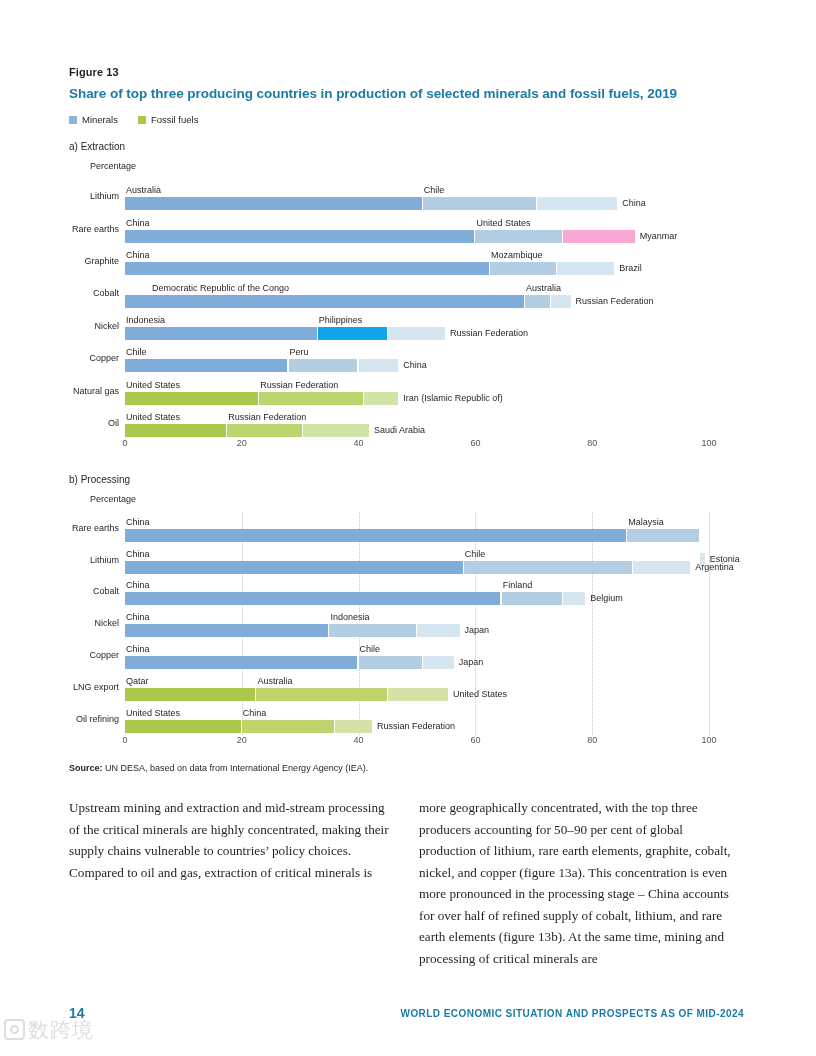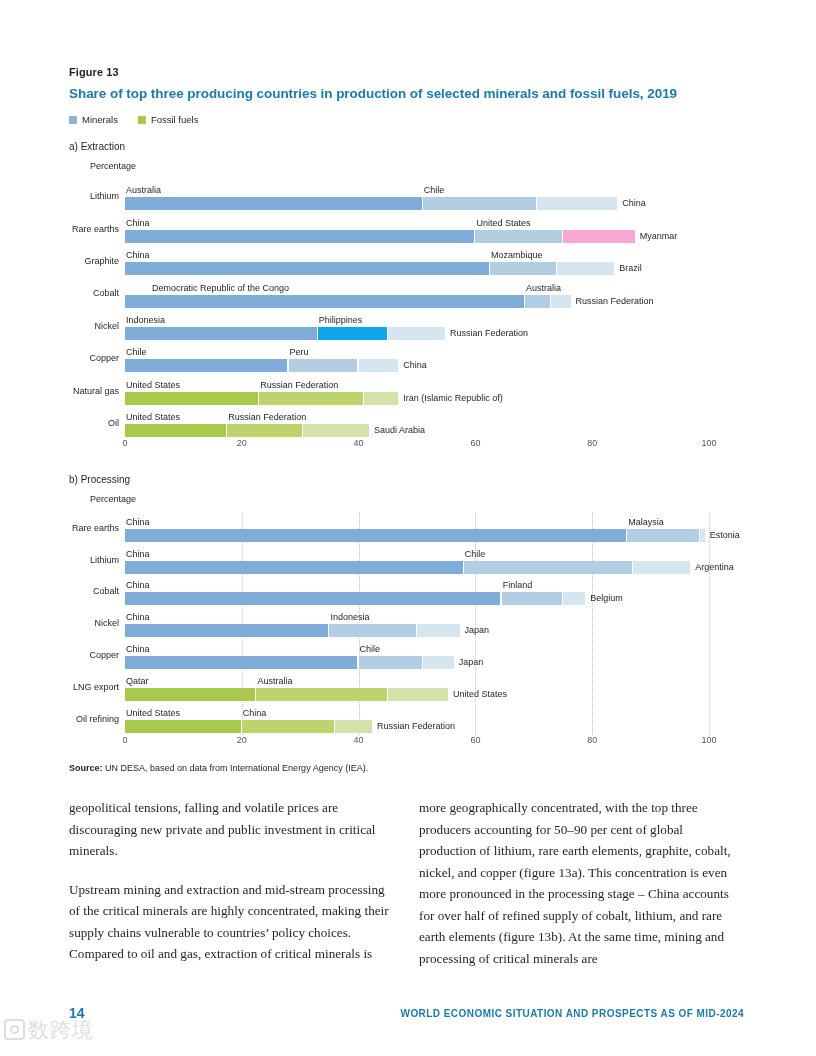--- a/index.html
+++ b/index.html
@@ -275,21 +275,21 @@
         <div class="gridline" style="left: 584px;"></div>
         <div class="row" style="height: 31.8px;">
           <div class="cat-label">Rare earths</div>
           <div class="bar" style="top: 16.8px;">
             <div class="seg" style="left: 0px; width: 501.04px; background: rgb(127, 172, 216);">
               <div class="seg-lab" style="left: 1px;">China</div>
             </div>
             <div class="seg" style="left: 502.24px; width: 71.8px; background: rgb(179, 205, 226);">
               <div class="seg-lab" style="left: 1px;">Malaysia</div>
             </div>
-            <div class="seg" style="left: 575.24px; width: 4.64px; background: rgb(214, 230, 240);">
+            <div class="seg" style="left: 575.24px; width: 4.64px; background: rgb(214, 230, 240); margin-top: 24px;">
               <div class="seg-lab outside">Estonia</div>
             </div>
           </div>
         </div>
         <div class="row" style="height: 31.8px;">
           <div class="cat-label">Lithium</div>
           <div class="bar" style="top: 16.8px;">
             <div class="seg" style="left: 0px; width: 337.52px; background: rgb(127, 172, 216);">
               <div class="seg-lab" style="left: 1px;">China</div>
             </div>
@@ -378,21 +378,20 @@
       <div class="tick" style="left: 116.8px;">20</div>
       <div class="tick" style="left: 233.6px;">40</div>
       <div class="tick" style="left: 350.4px;">60</div>
       <div class="tick" style="left: 467.2px;">80</div>
       <div class="tick" style="left: 584px;">100</div>
     </div>
 
   <div class="source"><b>Source:</b><span> UN DESA, based on data from International Energy Agency (IEA).</span></div>
 
   <div class="col left" id="col-left">
-      <p>geopolitical tensions, falling and volatile prices are discouraging new private and public investment in critical minerals.</p>
       <p>Upstream mining and extraction and mid-stream processing of the critical minerals are highly concentrated, making their supply chains vulnerable to countries’ policy choices. Compared to oil and gas, extraction of critical minerals is</p>
     </div>
   <div class="col right" id="col-right">
       <p>more geographically concentrated, with the top three producers accounting for 50–90 per cent of global production of lithium, rare earth elements, graphite, cobalt, nickel, and copper (figure 13a). This concentration is even more pronounced in the processing stage – China accounts for over half of refined supply of cobalt, lithium, and rare earth elements (figure 13b). At the same time, mining and processing of critical minerals are</p>
     </div>
 
   <div class="pg-num">14</div>
   <div class="foot-txt">WORLD ECONOMIC SITUATION AND PROSPECTS AS OF MID-2024</div>
   <div class="watermark"><span class="wm-logo"></span><span>数跨境</span></div>
 </div>

